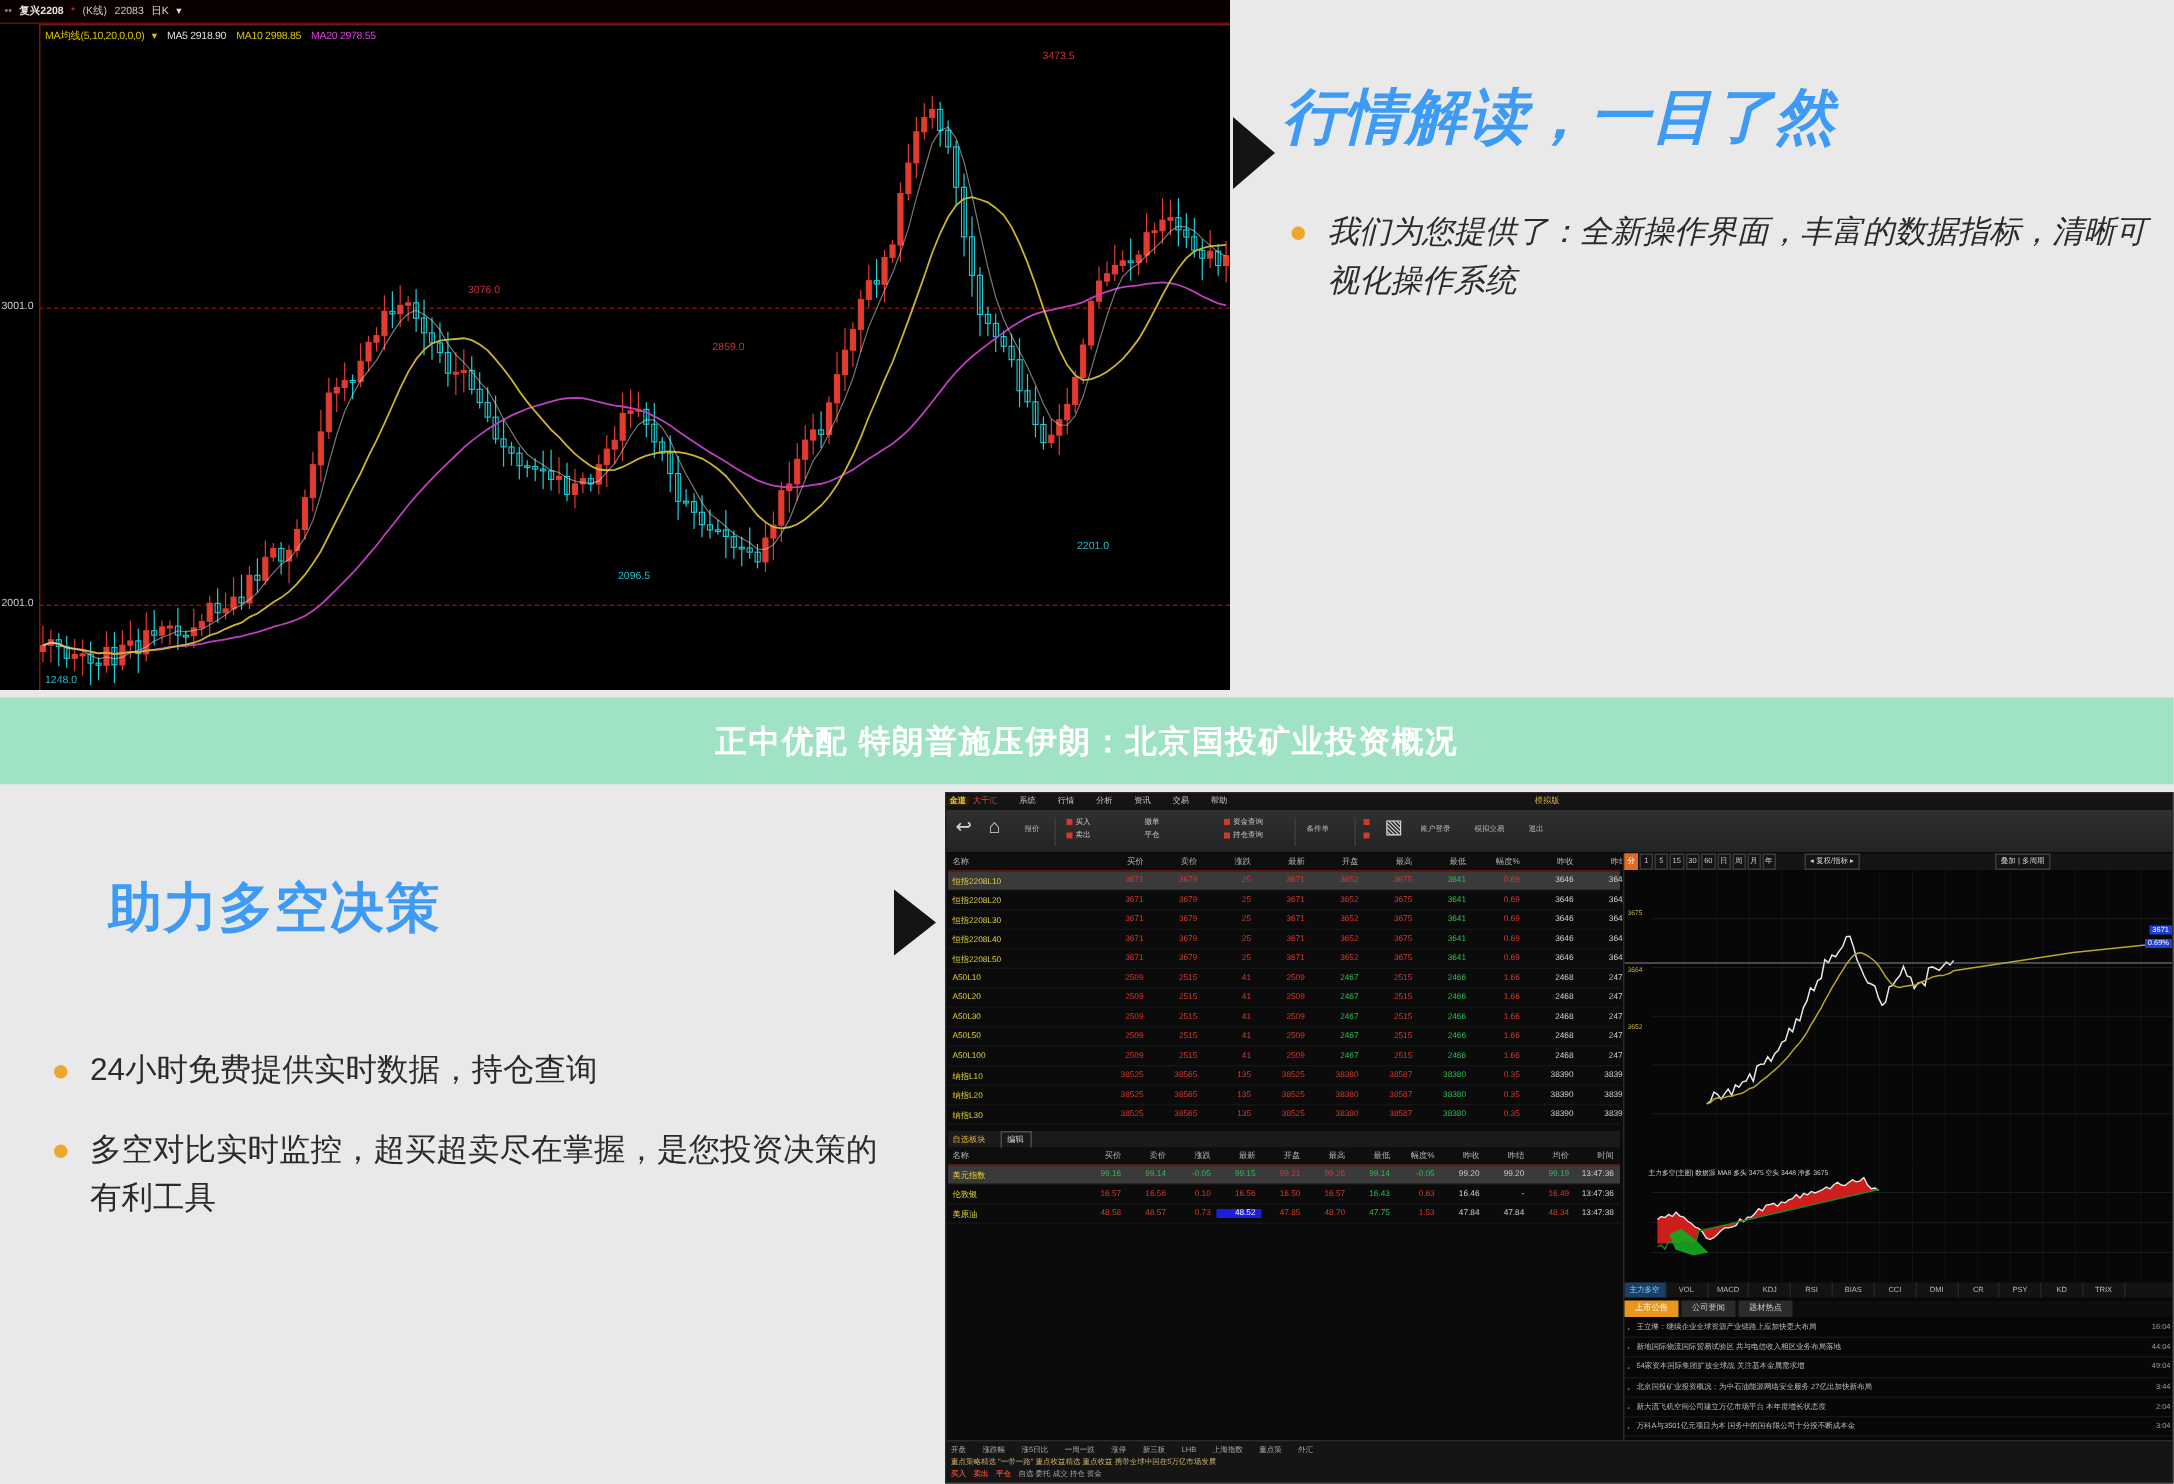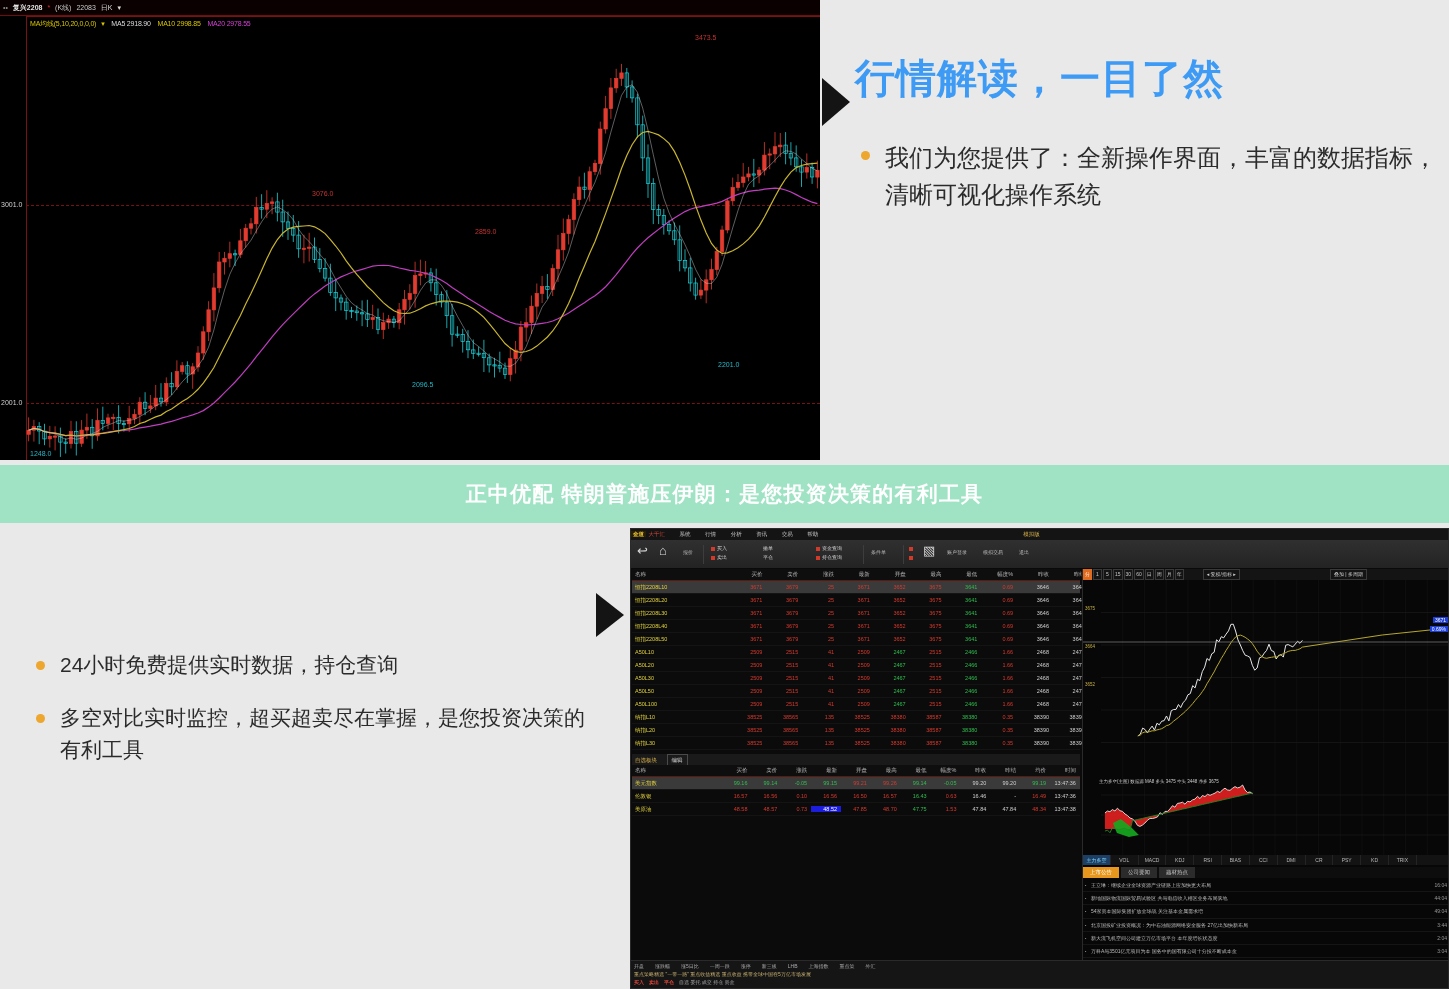--- a/index.html
+++ b/index.html
@@ -52,36 +52,36 @@
     border-top:1px dashed #7a1212; }
   .axlabel { position:absolute; left:1px; font-size:7px; color:#cfcfcf; }
 
   .ann { position:absolute; font-size:7px; white-space:nowrap; }
   .ann.red  { color:#c83232; }
   .ann.cyan { color:#25b8c8; }
 
   svg.kc { position:absolute; left:26px; top:16px; }
 
   
-  .txt-top { position:absolute; left:855px; top:55px; width:594px; }
+  .txt-top { position:absolute; left:855px; top:55px; width:594px;font-style:italic; }
   .arrow-left {
     position:absolute; left:822px; top:78px;
     width:0; height:0;
     border-top:24px solid transparent;
     border-bottom:24px solid transparent;
     border-left:28px solid #141414;
   }
   h1.headline {
     margin:0; font-size:40px; font-weight:bold; color:#3d9bf5;
     letter-spacing:1px; line-height:1.15;
   }
   ul.bullets { list-style:none; margin:38px 0 0 0; padding:0; }
   ul.bullets li {
     position:relative; padding-left:30px; margin-bottom:13px;
-    font-size:24px; color:#2b2b2b; line-height:1.55;
+    font-size:21px; color:#2b2b2b; line-height:1.55;
   }
   ul.bullets li::before {
     content:""; position:absolute; left:6px; top:12px;
     width:9px; height:9px; border-radius:50%; background:#eda62e;
   }
 
   
   .banner {
     position:absolute; left:0; top:465px; width:1449px; height:58px;
     background:#9fe3c4; display:flex; align-items:center; justify-content:center;
@@ -563,26 +563,27 @@
 
   <div class="txt-top">
     <h1 class="headline">行情解读，一目了然</h1>
     <ul class="bullets">
       <li>我们为您提供了：全新操作界面，丰富的数据指标，清晰可视化操作系统</li>
     </ul>
   </div>
 </div>
 
 <div class="banner">
-  <div class="btext">正中优配 特朗普施压伊朗：是您投资决策的有利工具</div>
+  <div class="btext">正中优配 特朗普施压伊朗：北京国投矿业投资概况</div>
 </div>
 
 <div class="sec-bot">
 
   <div class="txt-bot">
+    <h2 class="headline2">助力多空决策</h2>
     <ul class="bullets">
       <li>24小时免费提供实时数据，持仓查询</li>
       <li>多空对比实时监控，超买超卖尽在掌握，是您投资决策的有利工具</li>
     </ul>
   </div>
 
   <div class="arrow-left2"></div>
 </div>
 
 <div class="terminal">

